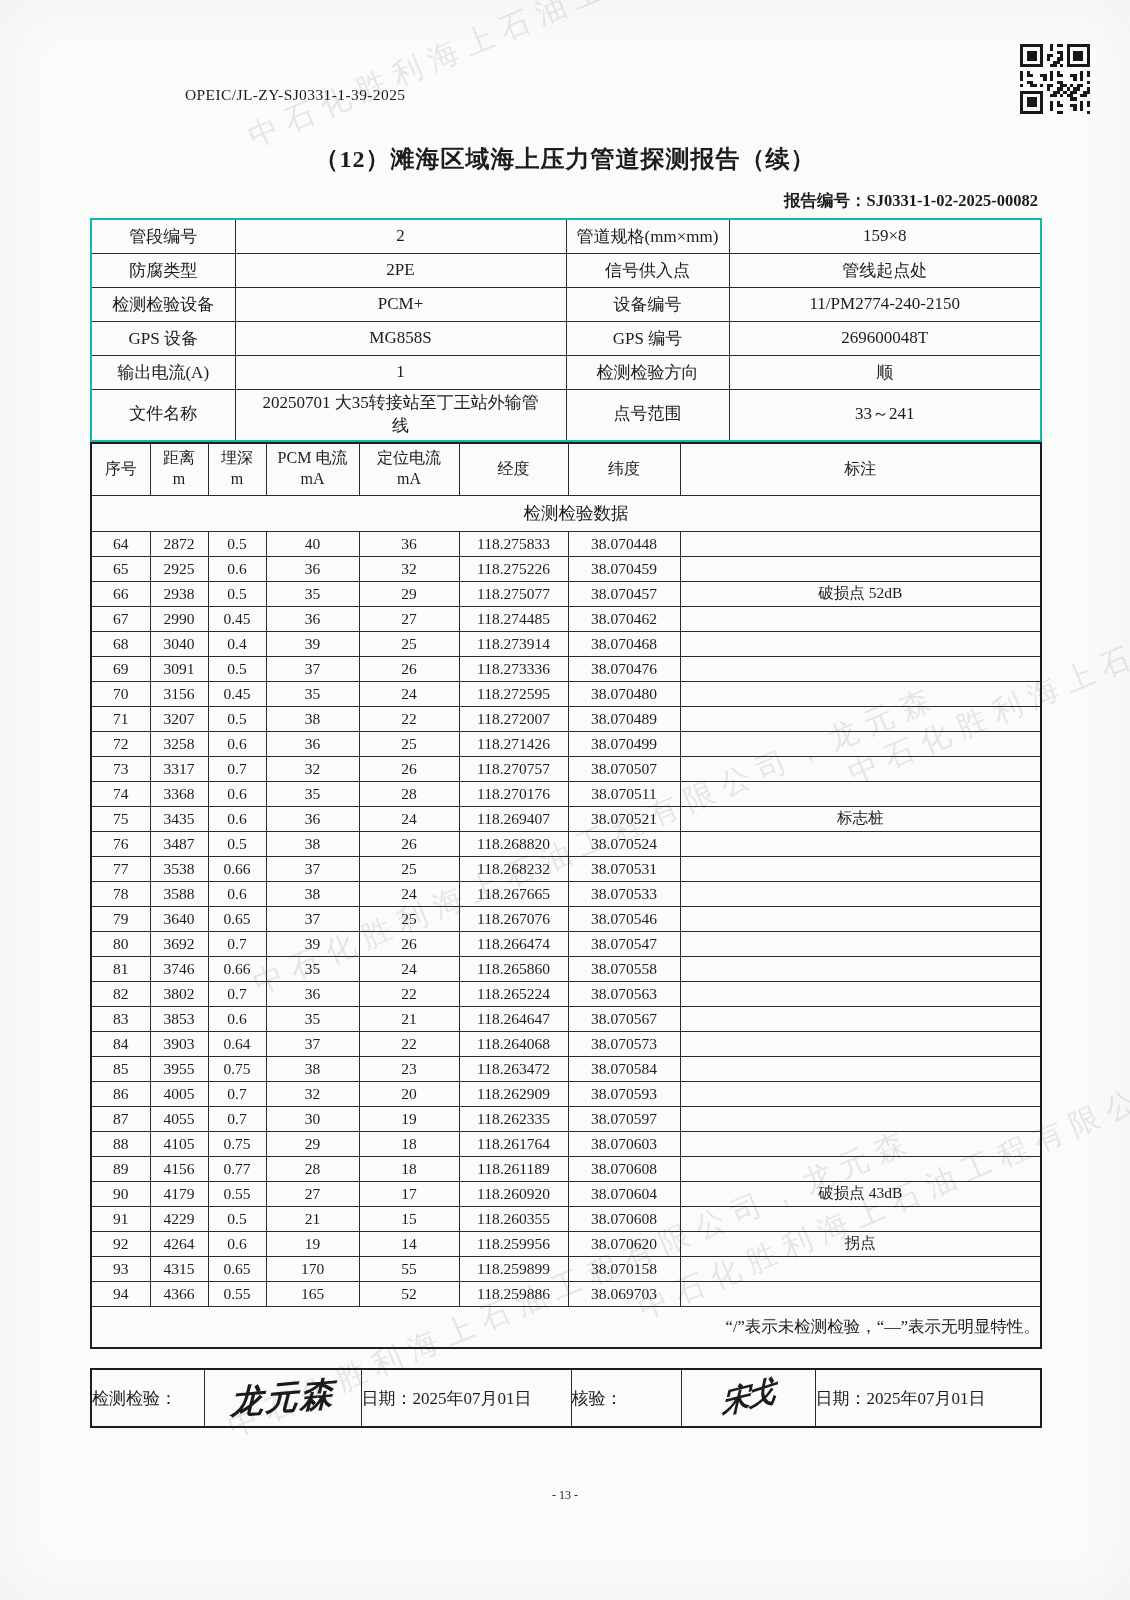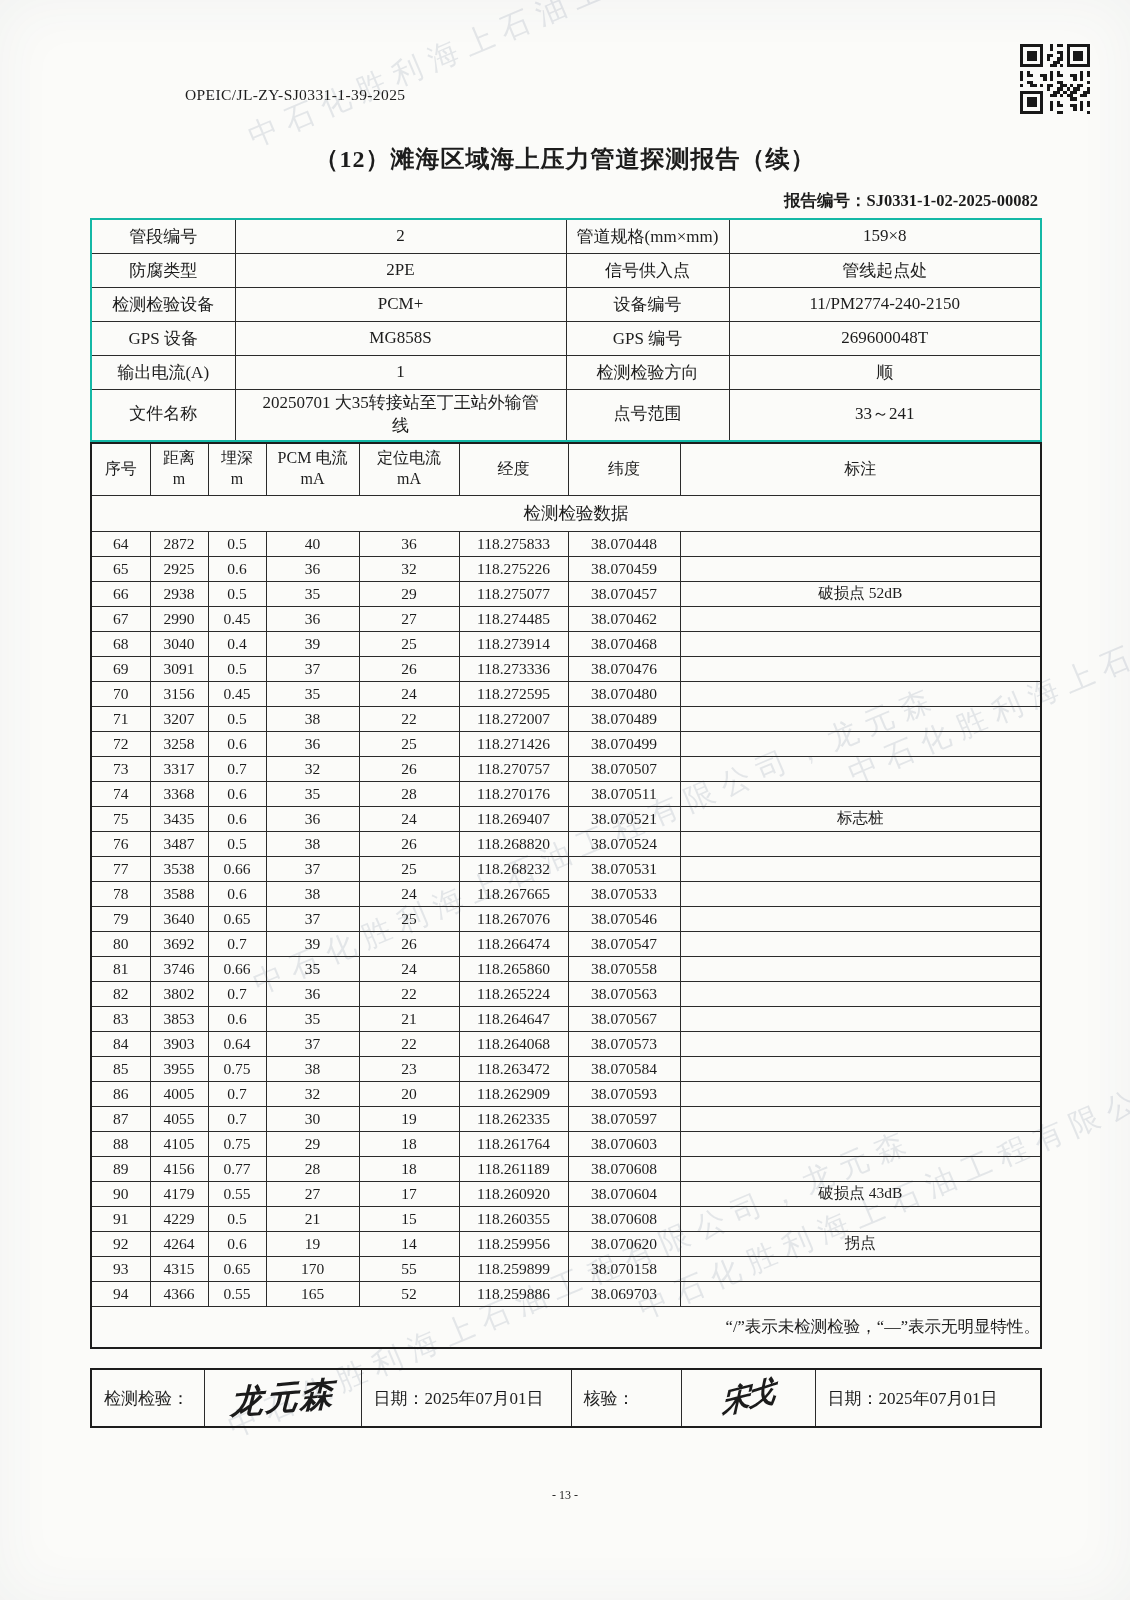--- a/index.html
+++ b/index.html
@@ -29,21 +29,21 @@
   .info-table { border:2px solid #14b8a6; }
   .info-table td { height:34px; font-size:17px; }
   .info-table tr.tall td { height:52px; line-height:1.35; padding:2px 23px; }
   .data-table { border:2px solid #1d1d1d; }
   .data-table .band td { height:36px; font-size:17.5px;padding-left:20px; }
   .data-table thead th { height:52px; font-size:16px; line-height:1.3; }
   .data-table tbody td { height:25px; font-size:15.5px; }
   .data-table tr.note td { height:42px; text-align:right; padding-left:13px; font-size:16.5px; }
   .sign-table { margin-top:19px; border:2px solid #1d1d1d; }
   .sign-table td { height:58px; font-size:17px; }
-  .sign-table .lbl { text-align:left; padding-left:12px; }
+  .sign-table .lbl { text-align:left; }
   .sig-ink { display:inline-block; font-size:33px; font-weight:bold; font-style:italic;
              transform:rotate(-5deg) skewX(-6deg); color:#1b1b1b; letter-spacing:2px; }
   .sig-ink.verifier { font-size:29px; transform:rotate(-14deg) skewX(-14deg); letter-spacing:-2px; }
   .page-number { position:absolute; left:0; top:1488px; width:1130px; text-align:center;
                  font-size:12px; z-index:1; }
 </style>
 </head>
 <body>
 
 <div class="page">

